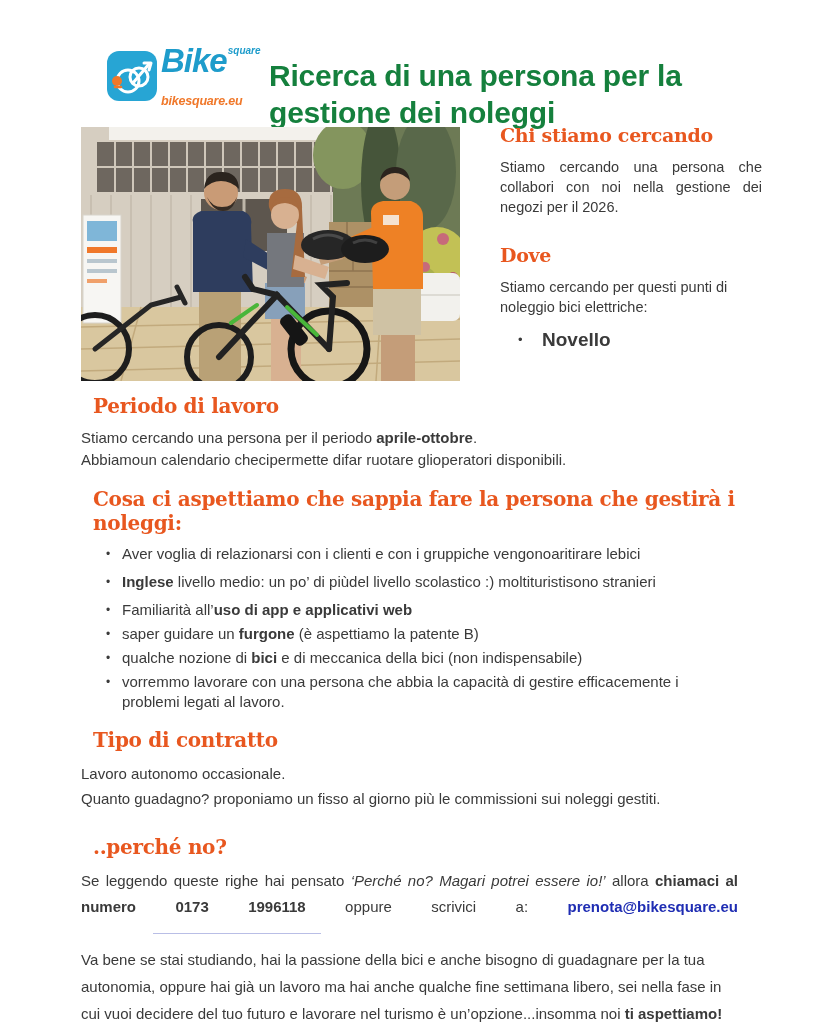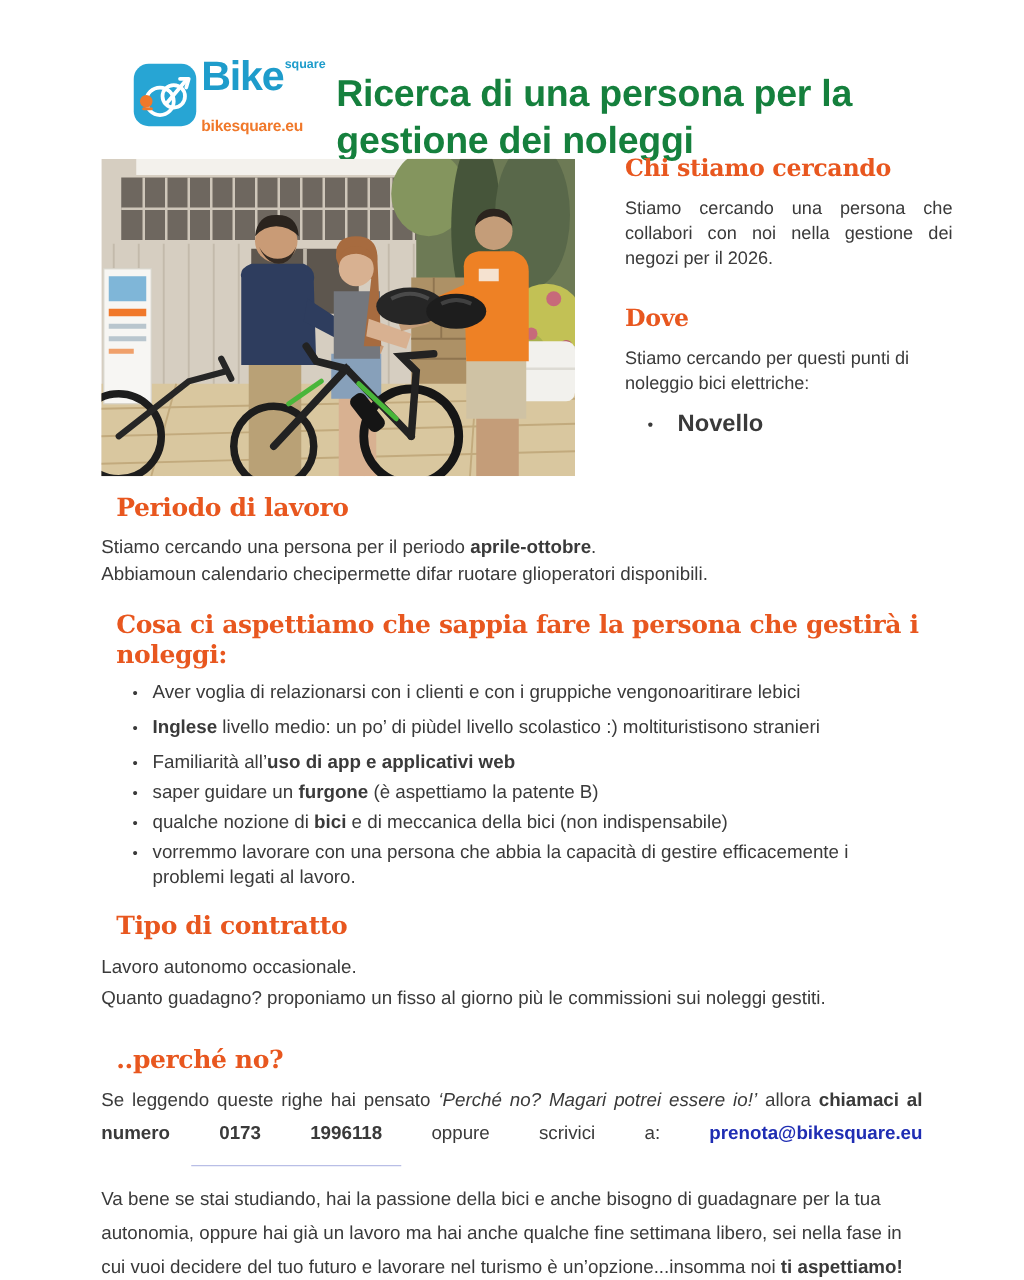--- a/index.html
+++ b/index.html
@@ -1,19 +1,19 @@
 <!DOCTYPE html>
 <html><head>
 <meta charset="utf-8">
 <style>
   html,body{margin:0;padding:0;background:#ffffff;}
   .page{position:relative;width:819px;height:1024px;background:#ffffff;overflow:hidden;
         font-family:"Liberation Sans",sans-serif;color:#3a3a3a;}
   
-  .header{position:absolute;top:44px;left:106px;display:flex;align-items:flex-start;}
+  .header{position:absolute;top:44px;left:106px;display:flex;align-items:flex-start;font-style:italic;}
   .logo{display:flex;align-items:center;width:146px;flex:none;}
   .logo-icon{width:52px;height:52px;flex:none;}
   .logo-text{margin-left:3px;line-height:1;}
   .brand-row{white-space:nowrap;}
   .brand{font-size:33px;font-weight:bold;color:#1e9ccb;letter-spacing:-1px;}
   .brand-sup{font-size:10px;font-weight:bold;color:#1e9ccb;vertical-align:18px;margin-left:1px;}
   .domain{font-size:12.5px;font-weight:bold;color:#f0782a;margin-top:18px;letter-spacing:-0.2px;}
   .title{position:absolute;left:252px;top:40px;margin:17px;width:470px;
          font-size:30px;line-height:37px;font-weight:bold;color:#15803d;letter-spacing:-0.2px;}
   

